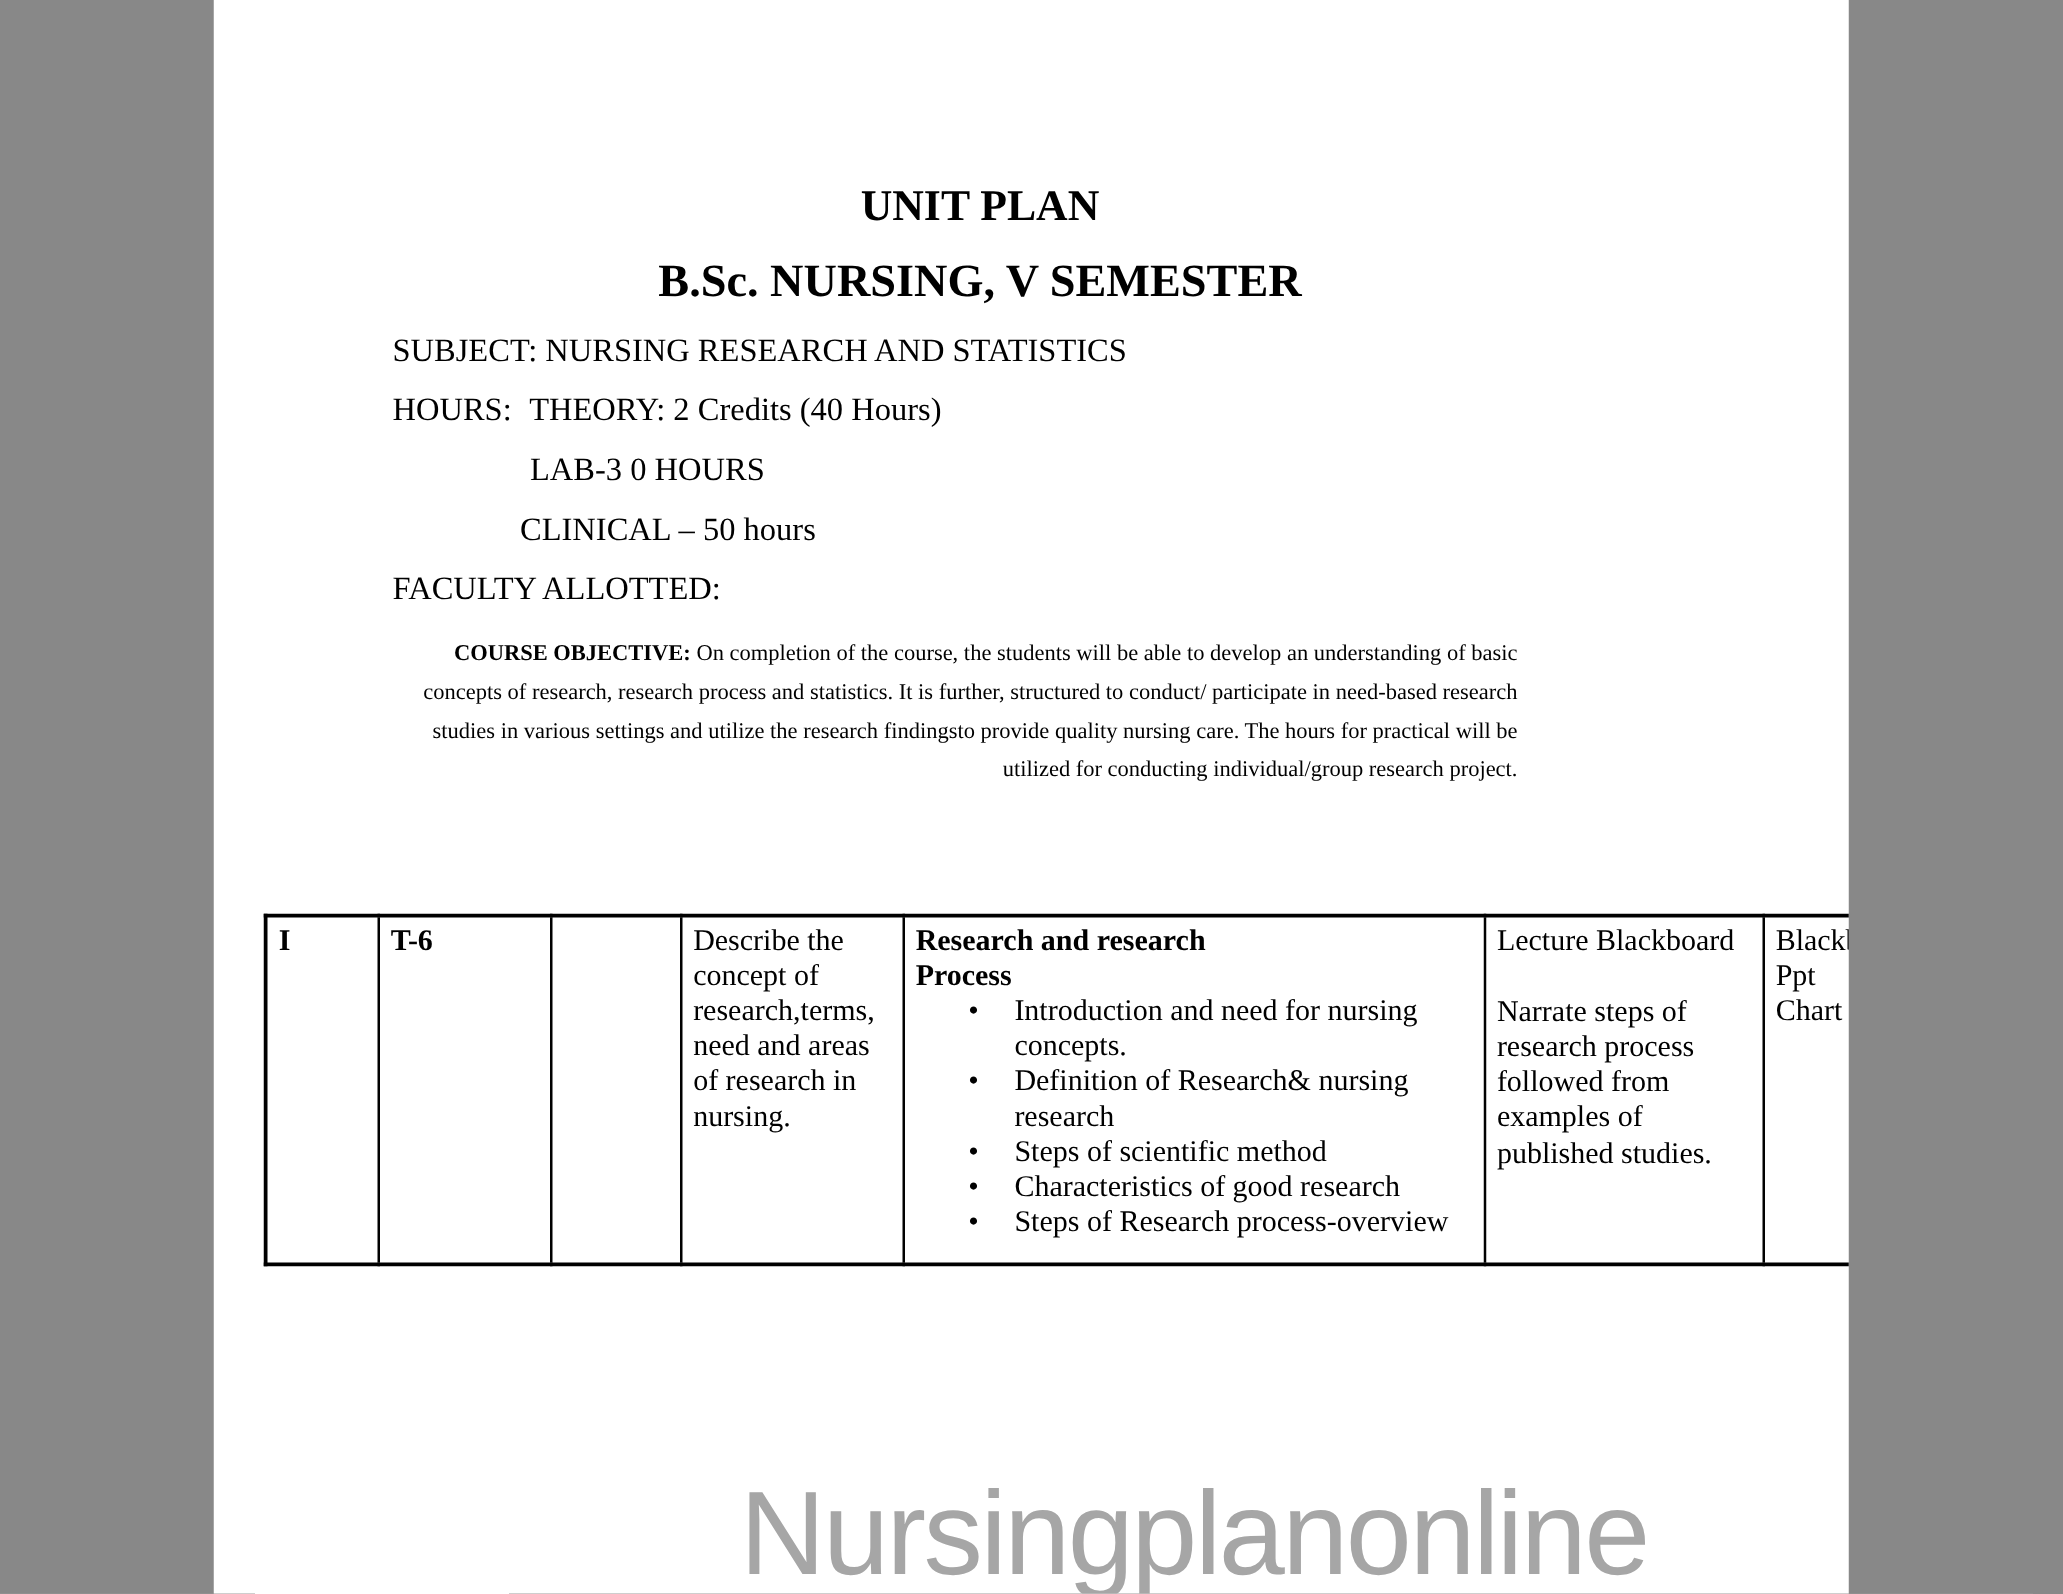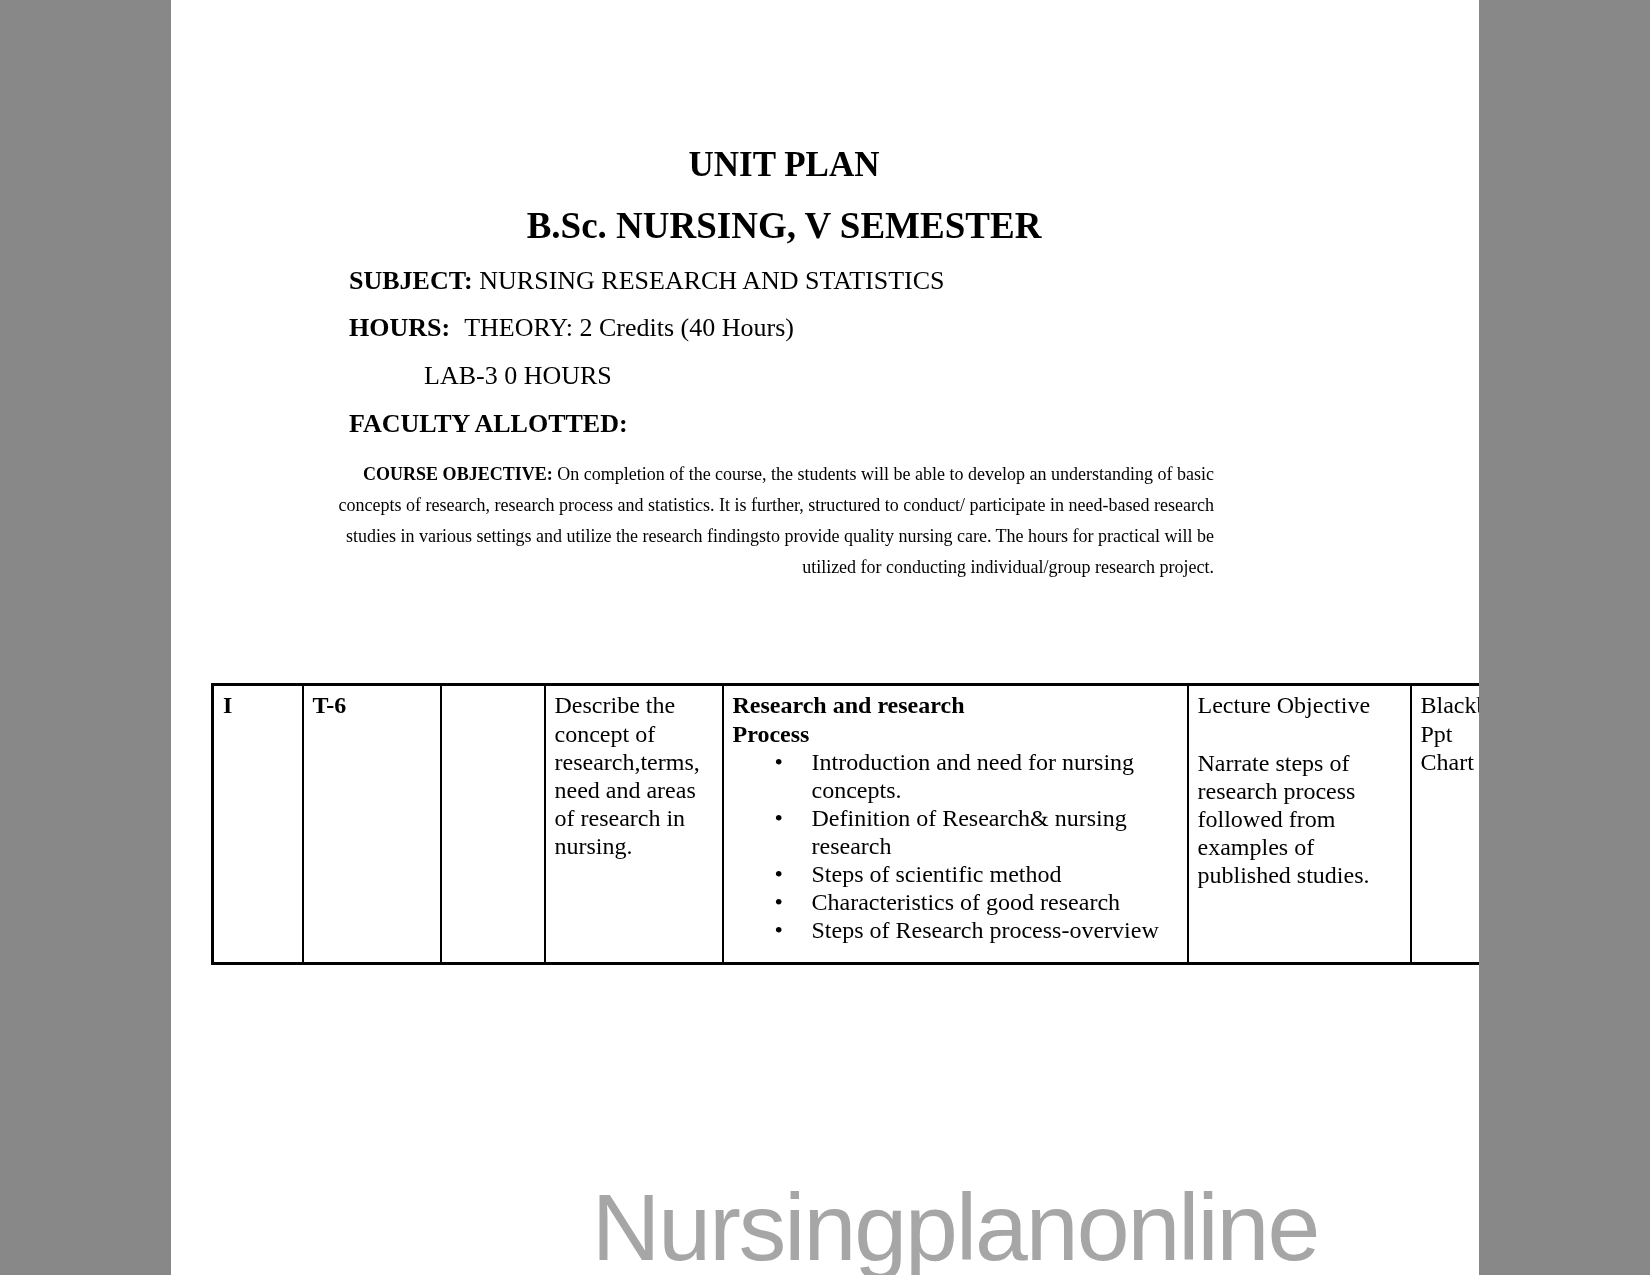--- a/index.html
+++ b/index.html
@@ -6,21 +6,21 @@
   .page{
     width:1308px;height:1275px;background:#ffffff;position:relative;
     overflow:hidden;color:#000;
     font-family:"Liberation Serif","DejaVu Serif",serif;
     margin:0 auto;
   }
   .title1{font-size:35px;font-weight:bold;text-align:center;margin:145px 225px 0 143px;line-height:1.15;}
   .title2{font-size:37px;font-weight:bold;text-align:center;margin:20px 225px 0 143px;line-height:1.15;}
   .meta{font-size:26px;line-height:1.18;margin:17px 225px 0 143px;}
   .meta.first{margin-top:18px;}
-  .meta .label{font-weight:bold;margin-left:35px;}
+  .meta .label{font-weight:normal;}
   .meta .gap{margin-left:14px;}
   .indent-lab{padding-left:110px;}
   .indent-clinical{padding-left:102px;}
   .objective{font-size:18px;line-height:31px;margin:20px 265px 0 143px;text-align:right;}
   .objective .label{font-weight:bold;}
 
   table.unit-plan{
     border-collapse:collapse;table-layout:fixed;width:1570px;
     margin:100px 0 0 40px;font-size:24px;line-height:1.17;
     border:3px solid #000;
@@ -58,20 +58,21 @@
 
   <div class="title1">UNIT PLAN</div>
   <div class="title2">B.Sc. NURSING, V SEMESTER</div>
 
   <p class="meta first"><span class="label">SUBJECT:</span> <span>NURSING RESEARCH AND STATISTICS</span></p>
 
   <p class="meta"><span class="label">HOURS:</span><span class="gap">THEORY: 2 Credits (40 Hours)</span></p>
 
   <p class="meta indent-lab">LAB-3 0 HOURS</p>
 
+  <p class="meta indent-clinical">CLINICAL – 50 hours</p>
 
   <p class="meta"><span class="label">FACULTY ALLOTTED:</span></p>
 
   <p class="objective"><span class="label">COURSE OBJECTIVE:</span><span> On completion of the course, the students will be able to develop an understanding of basic concepts of research, research process and statistics. It is further, structured to conduct/ participate in need-based research studies in various settings and utilize the research findingsto provide quality nursing care. The hours for practical will be utilized for conducting individual/group research project.</span></p>
 
   <table class="unit-plan">
     <colgroup>
       <col style="width:90px">
       <col style="width:138px">
       <col style="width:104px">
@@ -92,21 +93,21 @@
 Process</div>
         <ul class="content-bullets">
           <li>Introduction and need for nursing concepts.</li>
           <li>Definition of Research&amp; nursing research</li>
           <li>Steps of scientific method</li>
           <li>Characteristics of good research</li>
           <li>Steps of Research process-overview</li>
         </ul>
       </td>
       <td>
-        <p class="tla-p1">Lecture Objective</p>
+        <p class="tla-p1">Lecture Blackboard</p>
         <p class="tla-p2">Narrate steps of research process followed from examples of published studies.</p>
       </td>
       <td>
         <div class="av-line">Blackboard</div>
         <div class="av-line">Ppt</div>
         <div class="av-line">Chart</div>
       </td>
       <td>
         <ul class="eval-bullets">
           <li>Short answer</li>

